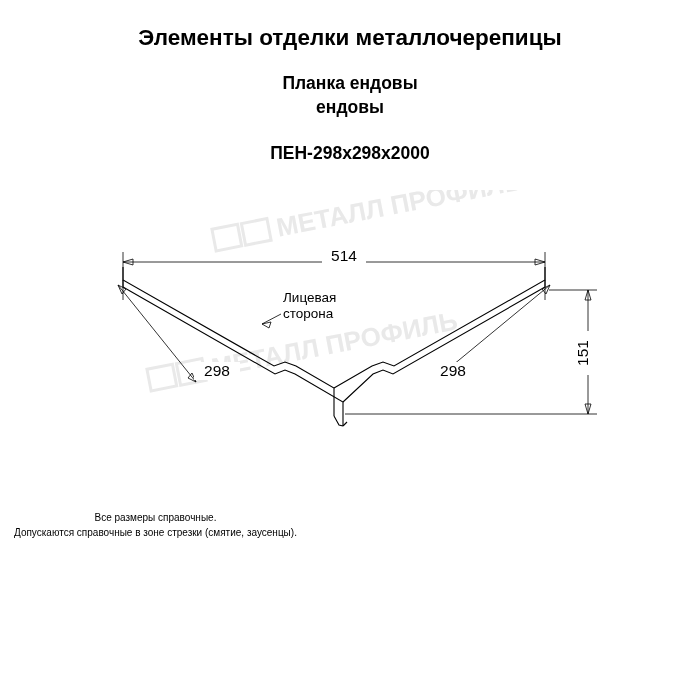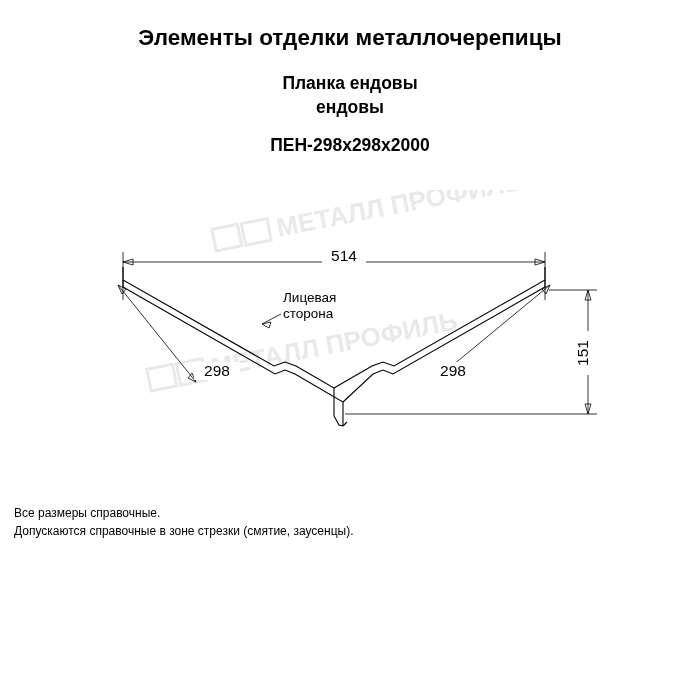--- a/index.html
+++ b/index.html
@@ -40,37 +40,38 @@
   }
   .sub-title-2 {
     font-size: 17.5px;
     font-weight: bold;
     margin: 0;
     line-height: 1.35;
   }
   .code-title {
     font-size: 17.5px;
     font-weight: bold;
-    margin: 4px;
+    margin: 12px;
     line-height: 1.35;
     padding-top: 11px;
   }
   .drawing-wrap {
     position: absolute;
     left: 0;
     top: 190px;
     width: 700px;
     height: 310px;
   }
   .footer {
     position: absolute;
     left: 14px;
     bottom: 12px;
-    font-size: 12px;
+    font-size: 10px;
     line-height: 1.5;
+    text-align: center;
   }
   .footer div {
     white-space: nowrap;
   }
   .wm-text {
     font-family: "Liberation Sans", sans-serif;
     font-weight: bold;
     font-size: 26px;
     fill: #e9e9e9;
   }

